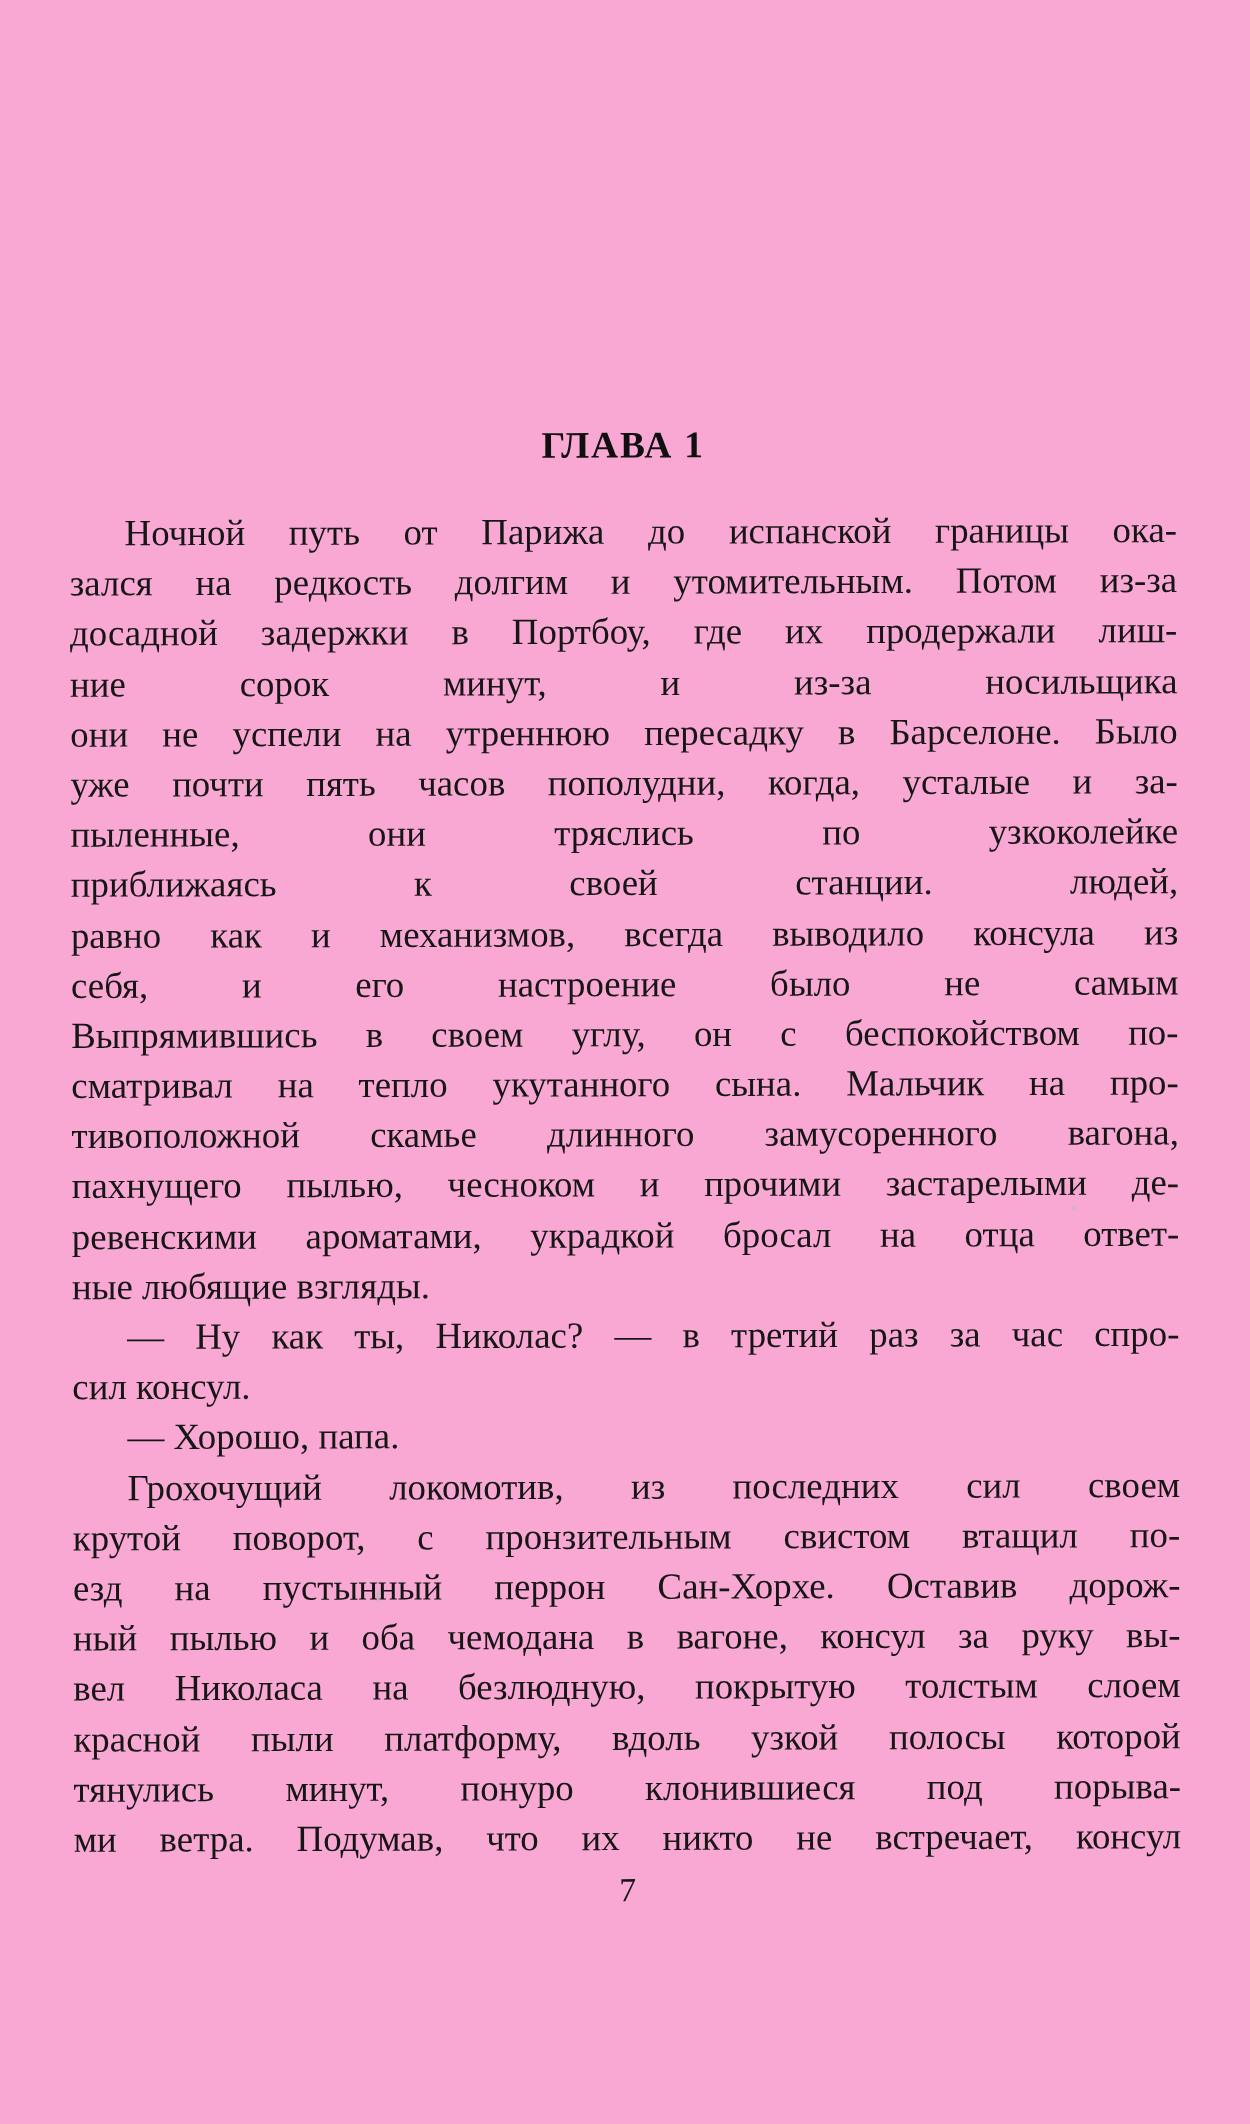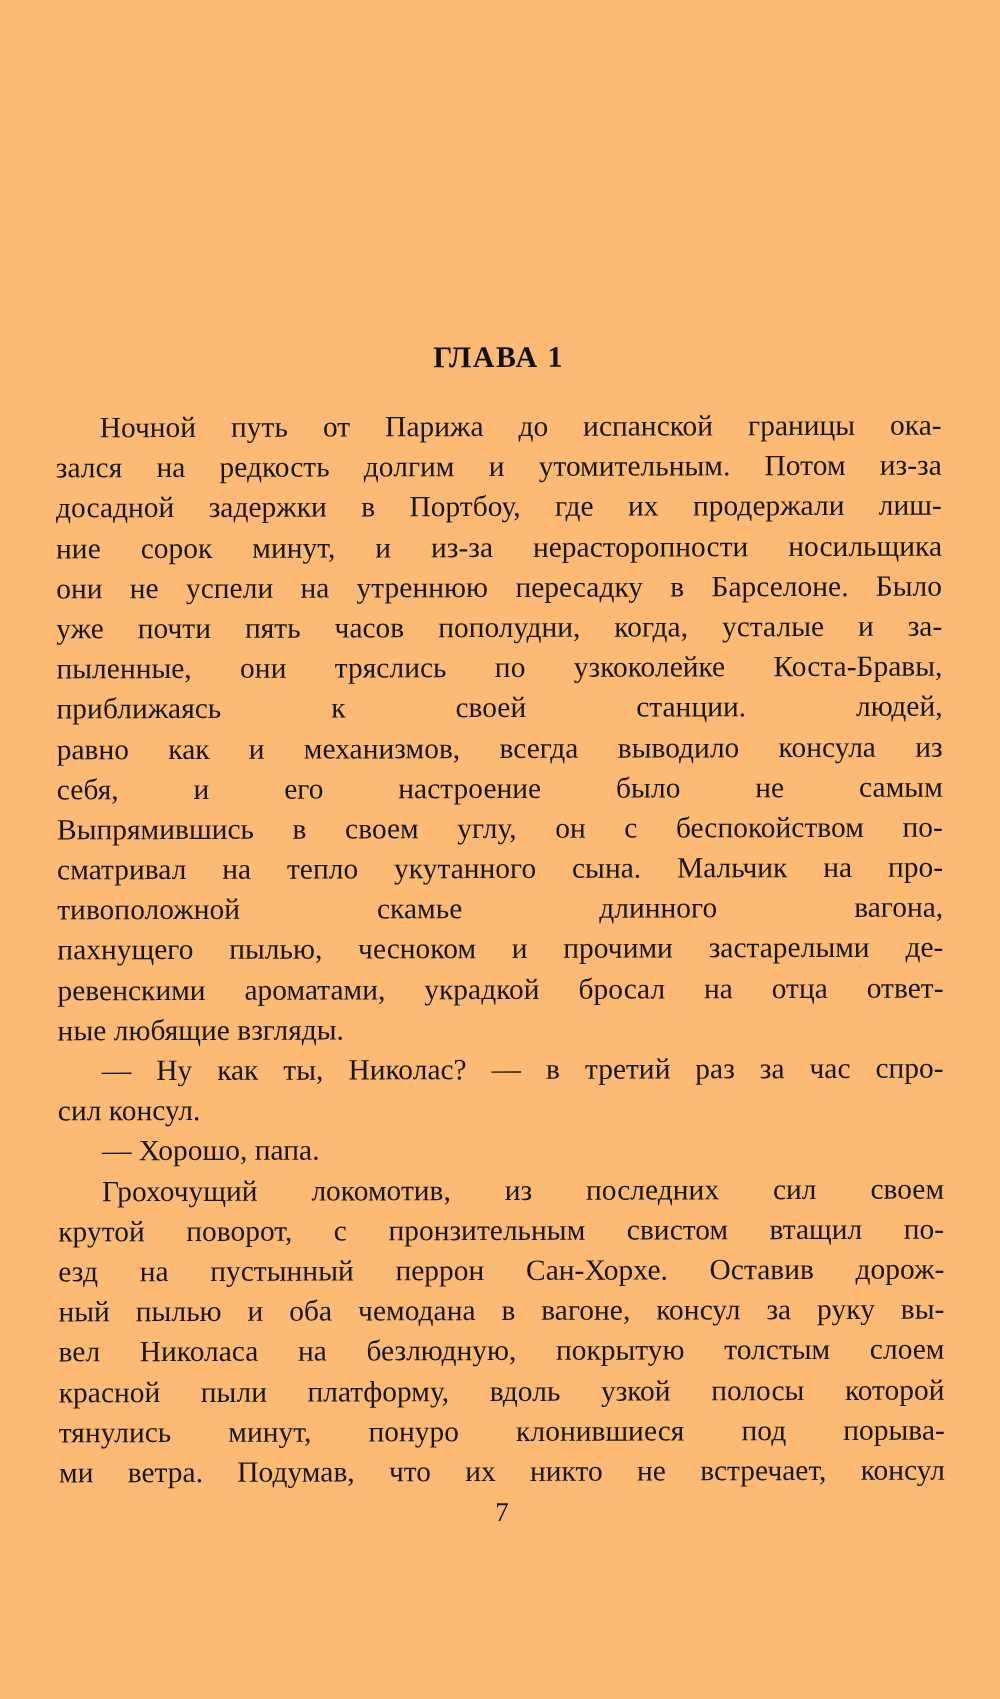--- a/index.html
+++ b/index.html
@@ -13,21 +13,21 @@
     overflow: hidden;
     font-family: "Liberation Serif", "DejaVu Serif", serif;
     color: #1a1a1a;
     position: relative;
   }
 
   
   .page {
     position: absolute;
     inset: 0;
-    background: #fdba74;
+    background: #f9a8d4;
   }
 
   .page-inner {
     position: absolute;
     left: 0;
     top: 0;
     width: 1000px;
     height: 1699px;
     
     transform: rotate(-0.18deg);
@@ -145,21 +145,20 @@
             <span>лиш-</span>
           </div>
         </div>
         <div class="ln">
           <div class="just">
             <span>ние</span>
             <span>сорок</span>
             <span>минут,</span>
             <span>и</span>
             <span>из-за</span>
-            <span>нерасторопности</span>
             <span>носильщика</span>
           </div>
         </div>
         <div class="ln">
           <div class="just">
             <span>они</span>
             <span>не</span>
             <span>успели</span>
             <span>на</span>
             <span>утреннюю</span>
@@ -182,21 +181,20 @@
             <span>за-</span>
           </div>
         </div>
         <div class="ln">
           <div class="just">
             <span>пыленные,</span>
             <span>они</span>
             <span>тряслись</span>
             <span>по</span>
             <span>узкоколейке</span>
-            <span>Коста-Бравы,</span>
           </div>
         </div>
         <div class="ln">
           <div class="just">
             <span>приближаясь</span>
             <span>к</span>
             <span>своей</span>
             <span>станции.</span>
             <span>людей,</span>
           </div>
@@ -246,20 +244,21 @@
             <span>Мальчик</span>
             <span>на</span>
             <span>про-</span>
           </div>
         </div>
         <div class="ln">
           <div class="just">
             <span>тивоположной</span>
             <span>скамье</span>
             <span>длинного</span>
+            <span>замусоренного</span>
             <span>вагона,</span>
           </div>
         </div>
         <div class="ln">
           <div class="just">
             <span>пахнущего</span>
             <span>пылью,</span>
             <span>чесноком</span>
             <span>и</span>
             <span>прочими</span>

